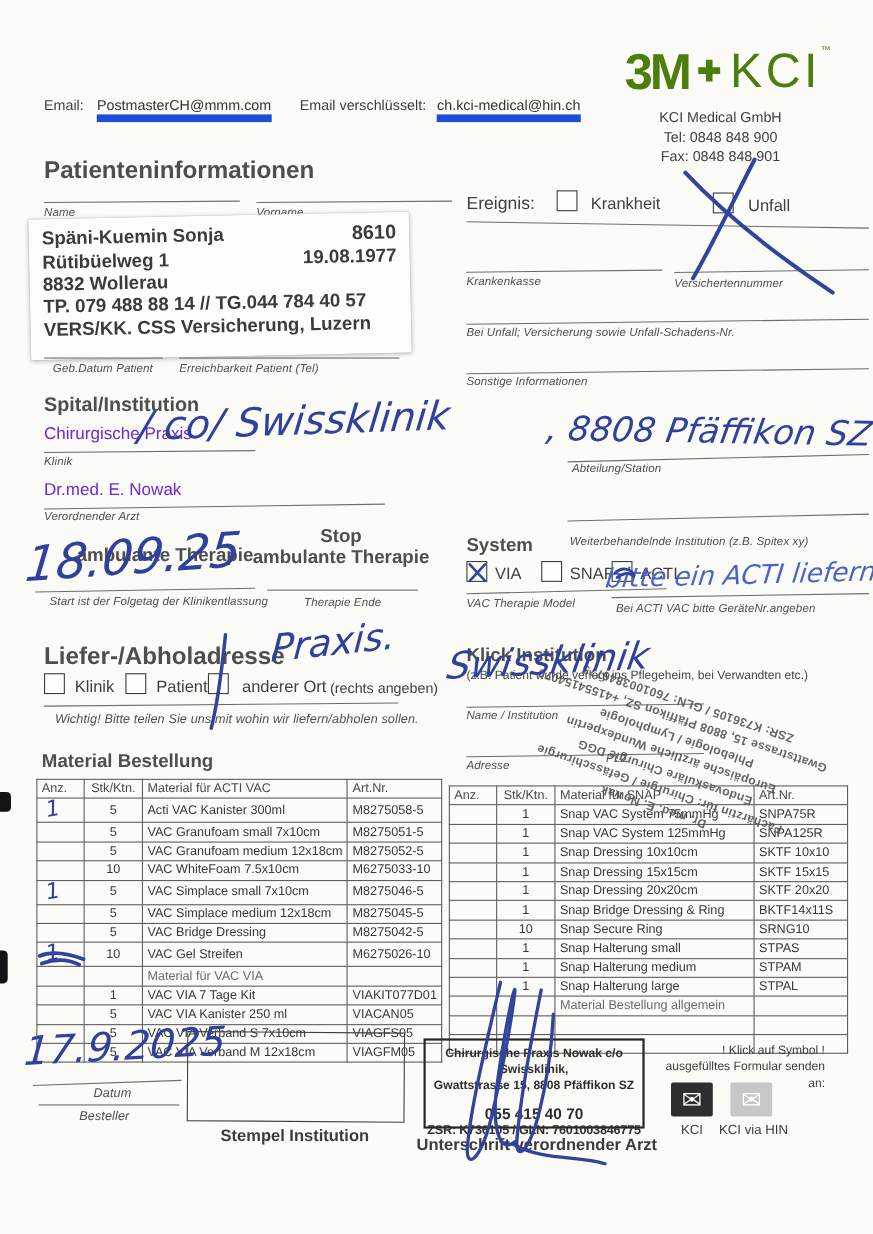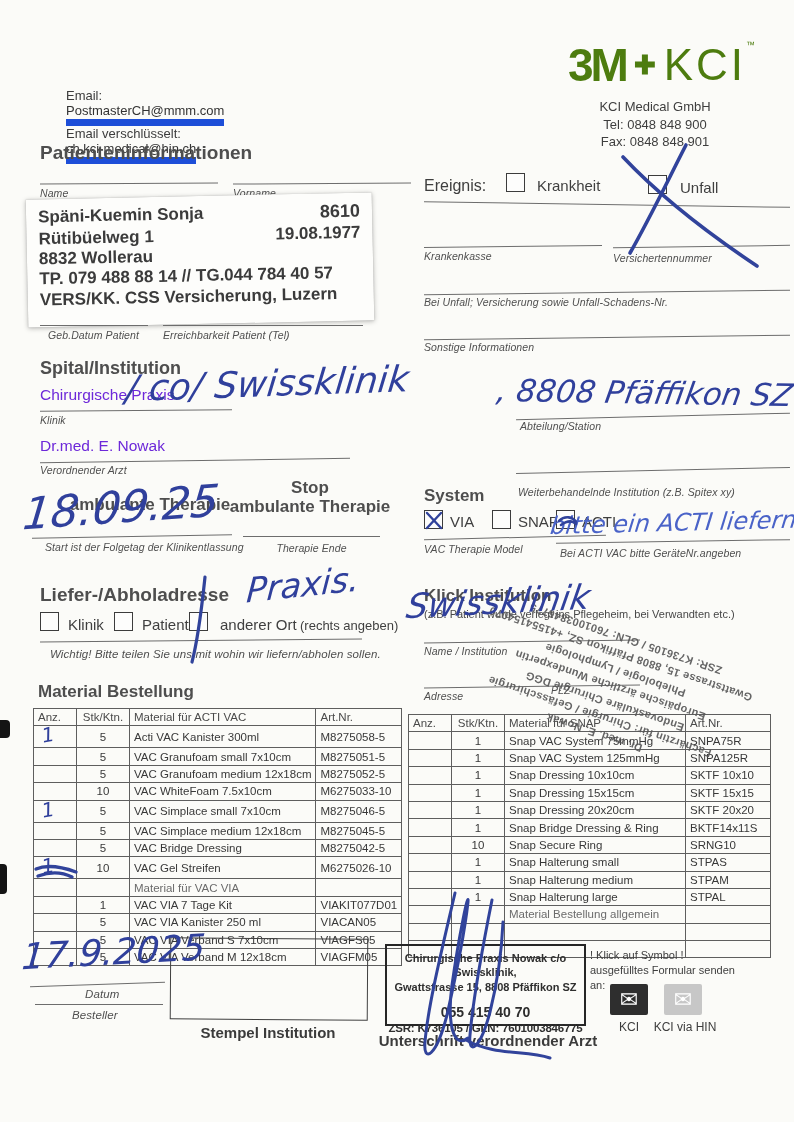--- a/index.html
+++ b/index.html
@@ -1,19 +1,19 @@
 <!DOCTYPE html>
 <html><head>
 <meta charset="utf-8">
 <style>
   html,body{margin:0;padding:0;background:#ededea;}
   #page{position:relative;width:794px;height:1122px;background:#fbfbf8;overflow:hidden;
         font-family:"Liberation Sans",sans-serif;color:#444;}
   .abs{position:absolute;}
-  .h1{font-weight:bold;color:#4e4e4e;font-size:19px;}
+  .h1{font-weight:bold;color:#4e4e4e;font-size:22px;}
   .h2{font-weight:bold;color:#4e4e4e;font-size:17px;}
   .lbl{font-style:italic;font-size:10.5px;color:#4f4f4f;letter-spacing:.1px;}
   .line{border-bottom:1.4px solid #6d6d6d;height:0;}
   .cb{width:19px;height:19px;border:1.8px solid #3c3c3c;background:#fdfdfc;box-sizing:border-box;}
   .cblbl{font-size:15px;color:#3f3f3f;}
   .print{color:#6d28d9;}
   
   .title{font-size:30px;font-weight:bold;color:#565656;letter-spacing:.2px;}
   .subtitle{font-size:17px;color:#565656;}
   .email-label{font-size:13px;color:#3c3c3c;}
@@ -51,36 +51,36 @@
   .c-artR{width:76px;}
   td.sub{color:#6b6b6b;}
   .hw.mark{font-size:20px;display:inline-block;transform:rotate(-10deg);margin-left:2px;}
   
   .stamp-box{border:1.7px solid #3f3f3f;}
   .doc-stamp{border:2px solid #262626;text-align:center;font-weight:bold;color:#2e2e2e;
              padding-top:5px;box-sizing:border-box;}
   .doc-stamp .s1{font-size:11px;line-height:1.3;}
   .doc-stamp .ph{font-size:14px;margin-top:10px;}
   .doc-stamp .zs{font-size:11.5px;margin-top:2px;letter-spacing:-0.2px;}
-  .send-note{font-size:11px;color:#3e3e3e;text-align:left;line-height:1.35;}
+  .send-note{font-size:11px;color:#3e3e3e;text-align:right;line-height:1.35;}
   .send-icon{width:38px;height:31px;display:flex;align-items:center;justify-content:center;
              border-radius:2px;}
   .send-icon span{color:#fff;font-size:22px;line-height:1;}
   .send-icon.dark{background:#2e2e2e;}
   .send-icon.lite{background:#c7c7c7;}
   .send-lbl{font-size:12px;color:#3c3c3c;text-align:center;}
   .artifact{position:absolute;background:#141414;z-index:40;}
   .center{text-align:center;}
 </style>
 </head>
 <body>
 
 <div id="page">
 
-  <div class="abs" style="left:40px;top:88px;display:flex;align-items:baseline;flex-direction:column;">
+  <div class="abs" style="left:40px;top:88px;display:flex;align-items:baseline;">
     <span class="email-label">Email:</span>
     <span class="email-link" style="margin-left:12px;">PostmasterCH@mmm.com</span>
     <span class="email-label" style="margin-left:26px;">Email verschlüsselt:</span>
     <span class="email-link" style="margin-left:10px;">ch.kci-medical@hin.ch</span>
   </div>
   <div class="abs logo" style="left:568px;top:38px;">
     <span class="logo-3m">3M</span>
     <span class="logo-plus">✚</span>
     <span class="logo-kci"><span>KCI</span><span class="logo-tm">™</span></span>
   </div>

